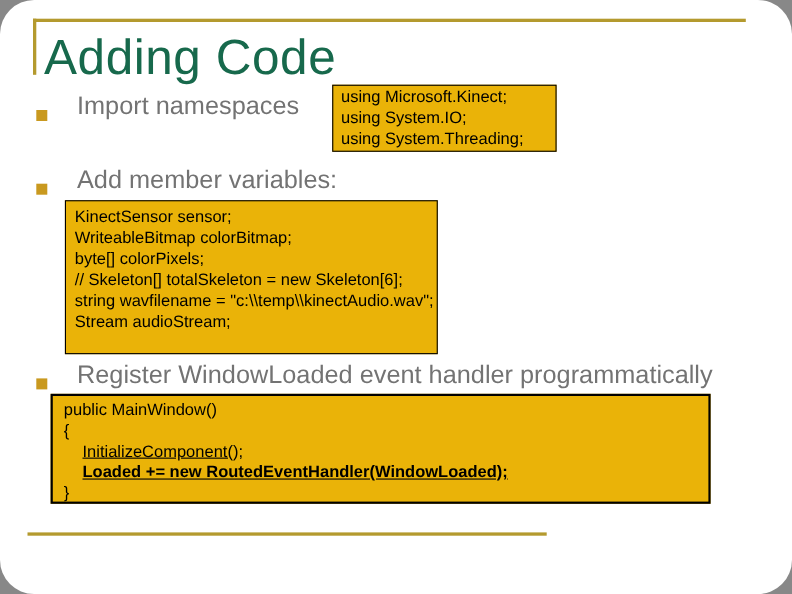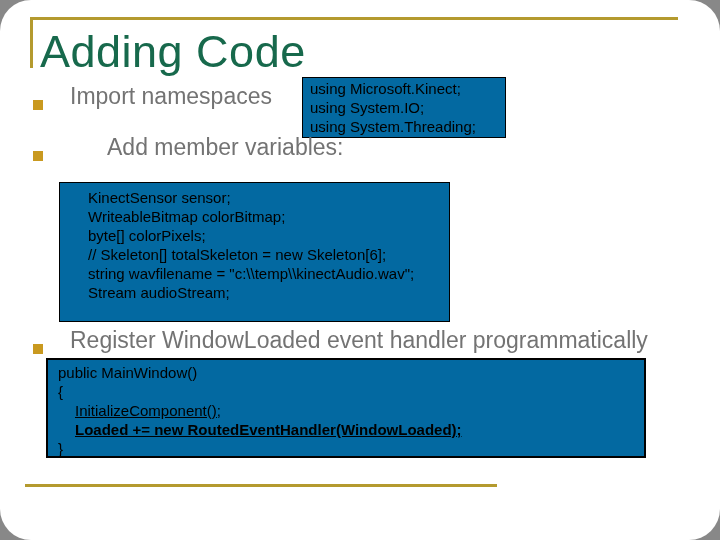--- a/index.html
+++ b/index.html
@@ -18,29 +18,29 @@
   }
   .bullet{
     position:absolute;left:33px;display:flex;align-items:flex-end;
     font-size:23px;color:#737373;white-space:nowrap;line-height:27px;
   }
   .bullet .sq{
     width:10px;height:10px;background:#C9991F;margin-top:8px;margin-right:27px;
     flex:0 0 auto;
   }
   .b1{top:83px;}
-  .b2{top:134px;gap:37px;}
+  .b2{top:150px;}
   .b3{top:327px;}
   .codebox{
-    position:absolute;background:#0369a1;border:1px solid #000;
+    position:absolute;background:#eab308;border:1px solid #000;
     box-sizing:border-box;font-size:15px;line-height:19px;color:#000;
     white-space:nowrap;overflow:hidden;
   }
   .box1{left:302px;top:77px;width:204px;height:61px;padding:1px 7px;}
-  .box2{left:59px;top:182px;width:391px;height:140px;padding:5px 28px;}
+  .box2{left:59px;top:182px;width:339px;height:140px;padding:5px 8px;}
   .box3{left:46px;top:358px;width:600px;height:100px;padding:3px 10px;border-width:2px;}
   .cl{height:19px;}
   .cl.indent{padding-left:17px;text-decoration:underline;}
   .cl.bold{font-weight:bold;}
 </style>
 </head>
 <body>
 
 <div class="slide">
 

